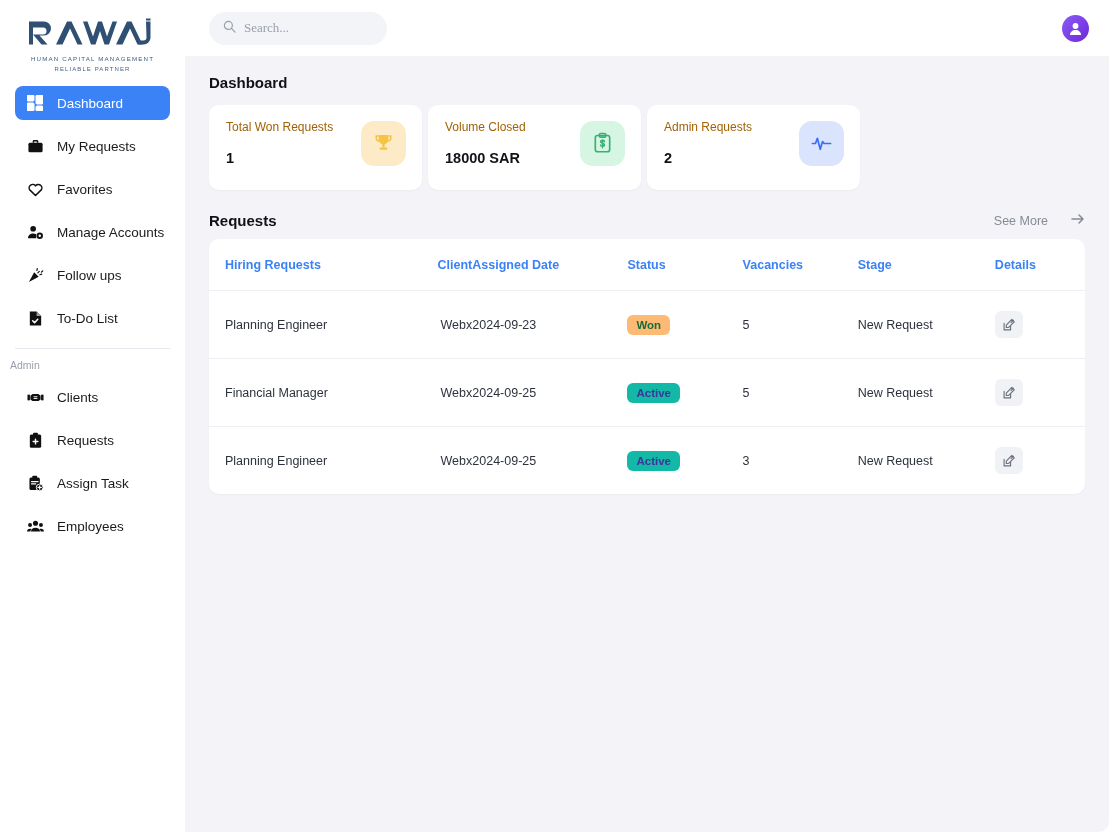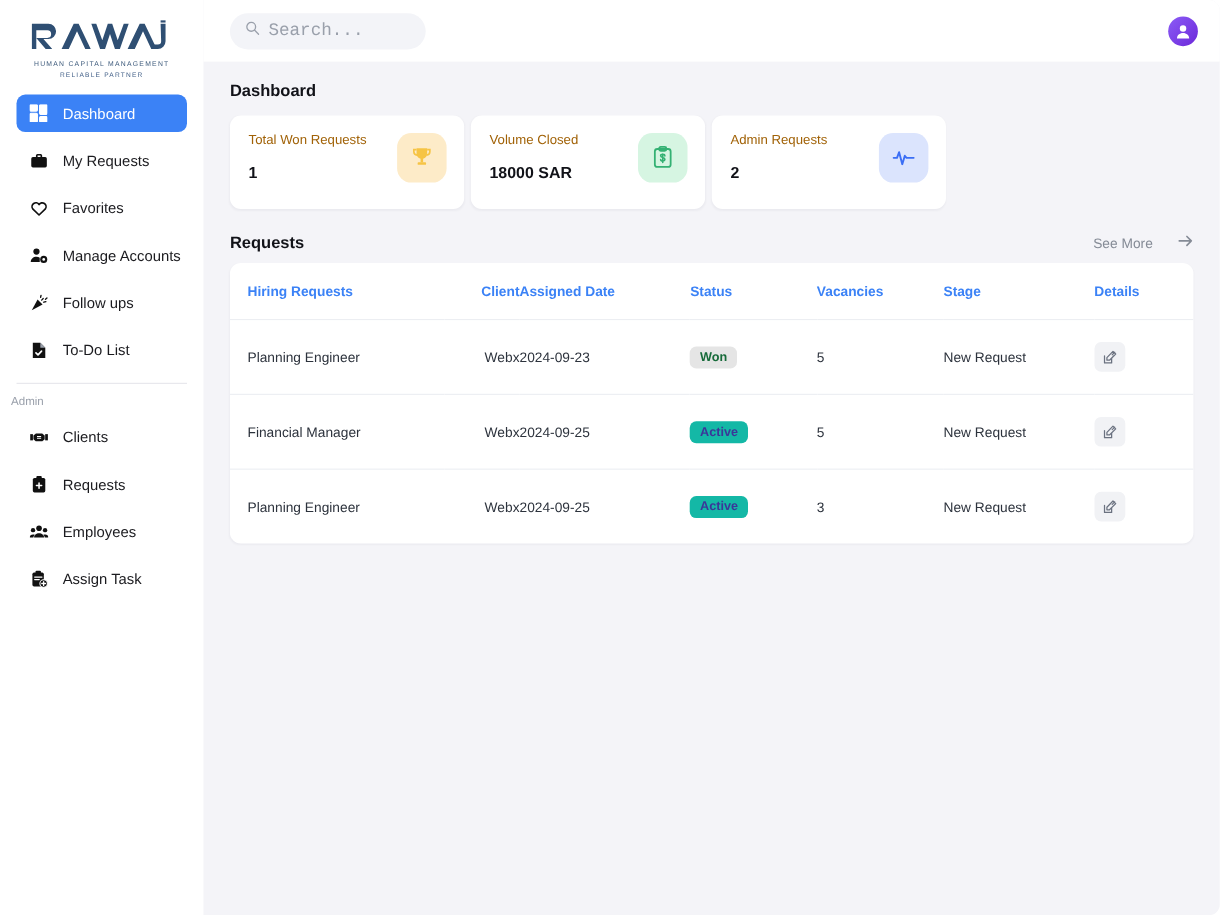--- a/index.html
+++ b/index.html
@@ -83,22 +83,22 @@
   }
   .search-box {
     width: 178px; height: 33px;
     background: #f3f4f8;
     border-radius: 17px;
     display: flex; align-items: center; gap: 8px;
     padding: 0 14px;
   }
   .search-box input {
     border: none; outline: none; background: transparent;
-    font-size: 16px; color: #0c4a6e; width: 100%;
-    font-family: Liberation Mono, monospace;
+    font-size: 13px; color: #0c4a6e; width: 100%;
+    font-family: Liberation Serif, serif;
   }
   .search-box input::placeholder { color: #9aa0ab; }
   .avatar {
     width: 27px; height: 27px; border-radius: 50%;
     background: linear-gradient(135deg, #8b5cf6 0%, #6d28d9 100%);
     display: flex; align-items: center; justify-content: center;
   }
 
   .content { flex: 1; padding: 18px 24px 0 24px; overflow: hidden; }
 
@@ -165,21 +165,21 @@
   th.c-status, td.c-status { width: 115px; }
   th.c-vac, td.c-vac { width: 115px; }
   th.c-stage, td.c-stage { width: 137px; }
   th.c-det, td.c-det { width: 90px; }
 
   .badge {
     display: inline-block;
     font-size: 11.5px; font-weight: bold;
     padding: 4px 9px; border-radius: 6px;
   }
-  .badge-won { background: #e5e5e5; color: #176b3a; }
+  .badge-won { background: #fdba74; color: #176b3a; }
   .badge-active { background: #14b8a6; color: #3b3699; }
 
   .edit-btn {
     width: 28px; height: 27px;
     background: #f1f2f5;
     border-radius: 6px;
     display: flex; align-items: center; justify-content: center;
     cursor: pointer;
   }
 </style>
@@ -301,42 +301,42 @@
               <rect x="6.4" y="0.8" width="5.2" height="3" rx="1" fill="#111"></rect>
               <path d="M9 7.6v5M6.5 10h5" stroke="#fff" stroke-width="1.5" stroke-linecap="round"></path>
             </svg>
         </span>
         <span>Requests</span>
       </div>
 
       <div class="nav-item">
         <span class="ico">
           <svg width="17" height="17" viewBox="0 0 18 18">
+              <rect x="2.6" y="2.6" width="11" height="13.4" rx="1.6" fill="#111"></rect>
+              <rect x="5.6" y="0.8" width="5.2" height="3" rx="1" fill="#111"></rect>
+              <path d="M4.8 7h7M4.8 9.4h4.4" stroke="#fff" stroke-width="1.2" stroke-linecap="round"></path>
+              <circle cx="13.4" cy="13.2" r="3.6" fill="#111" stroke="#fff" stroke-width="1"></circle>
+              <path d="M13.4 11.4v3.6M11.6 13.2h3.6" stroke="#fff" stroke-width="1.3" stroke-linecap="round"></path>
+            </svg>
+        </span>
+        <span>Assign Task</span>
+      </div>
+
+      <div class="nav-item">
+        <span class="ico">
+          <svg width="17" height="17" viewBox="0 0 18 18">
               <circle cx="9" cy="5.6" r="2.7" fill="#111"></circle>
               <circle cx="3.2" cy="7.4" r="2.1" fill="#111"></circle>
               <circle cx="14.8" cy="7.4" r="2.1" fill="#111"></circle>
               <path d="M4.2 14.4c0-2.3 2.1-4 4.8-4s4.8 1.7 4.8 4Z" fill="#111"></path>
               <path d="M0 14.4c0-1.7 1.2-2.9 3.2-2.9.6 0 1.2.1 1.7.3-.8.7-1.3 1.6-1.4 2.6Z" fill="#111"></path>
               <path d="M18 14.4c0-1.7-1.2-2.9-3.2-2.9-.6 0-1.2.1-1.7.3.8.7 1.3 1.6 1.4 2.6Z" fill="#111"></path>
             </svg>
         </span>
         <span>Employees</span>
-      </div>
-
-      <div class="nav-item">
-        <span class="ico">
-          <svg width="17" height="17" viewBox="0 0 18 18">
-              <rect x="2.6" y="2.6" width="11" height="13.4" rx="1.6" fill="#111"></rect>
-              <rect x="5.6" y="0.8" width="5.2" height="3" rx="1" fill="#111"></rect>
-              <path d="M4.8 7h7M4.8 9.4h4.4" stroke="#fff" stroke-width="1.2" stroke-linecap="round"></path>
-              <circle cx="13.4" cy="13.2" r="3.6" fill="#111" stroke="#fff" stroke-width="1"></circle>
-              <path d="M13.4 11.4v3.6M11.6 13.2h3.6" stroke="#fff" stroke-width="1.3" stroke-linecap="round"></path>
-            </svg>
-        </span>
-        <span>Assign Task</span>
       </div>
     </nav>
   </aside>
 
   <section class="main">
 
     <header class="topbar">
       <div class="search-box">
         <span>
           <svg width="13" height="13" viewBox="0 0 14 14">

